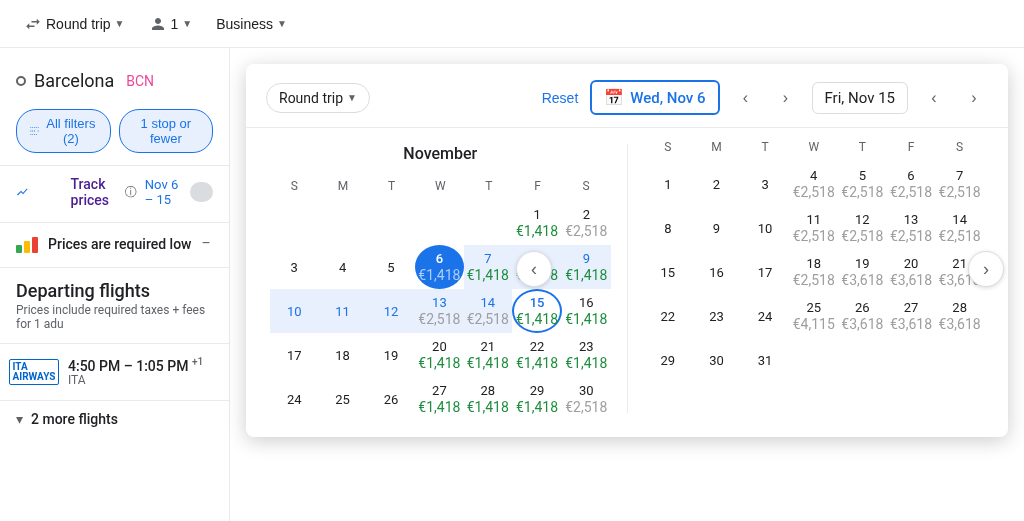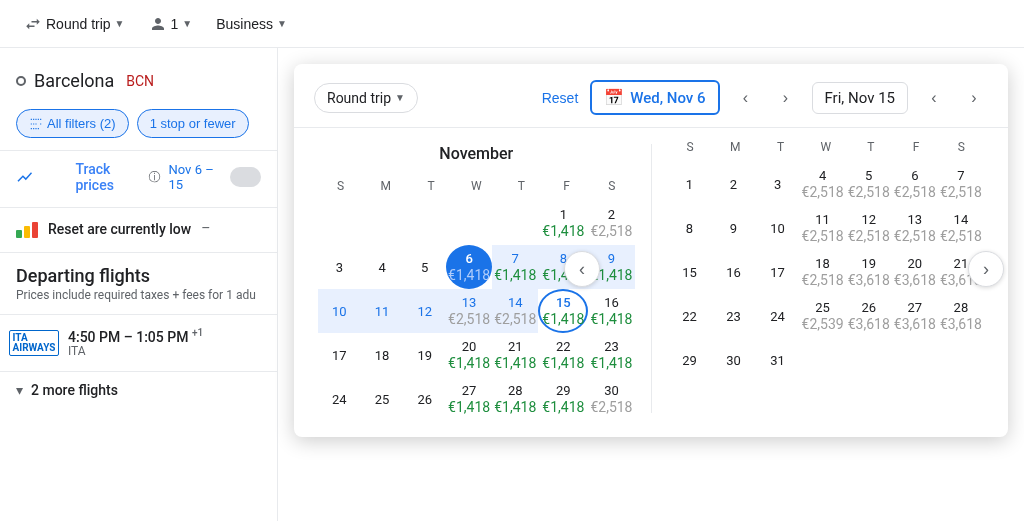--- a/index.html
+++ b/index.html
@@ -6,31 +6,31 @@
     body { font-family: 'Google Sans', Roboto, Arial, sans-serif; background: #fff; font-size: 14px; color: #202124; overflow: hidden; width: 1024px; height: 521px; }
 
     
     .top-bar { display: flex; align-items: center; gap: 8px; padding: 8px 16px; border-bottom: 1px solid #e8eaed; height: 48px; }
     .top-bar-btn { display: flex; align-items: center; gap: 4px; padding: 4px 8px; border-radius: 20px; cursor: pointer; font-size: 14px; color: #202124; background: none; border: none; }
     .top-bar-btn svg { width: 18px; height: 18px; fill: #5f6368; }
     .chevron-down { font-size: 10px; color: #5f6368; }
 
     
     .layout { display: flex; height: 473px; }
-    .sidebar { width: 278px; border-right: 1px solid #e8eaed; padding: 12px 0; overflow: hidden; flex-shrink: 0; }
+    .sidebar { width: 230px; border-right: 1px solid #e8eaed; padding: 12px 0; overflow: hidden; flex-shrink: 0; }
     .sidebar-origin { display: flex; align-items: center; gap: 8px; padding: 10px 16px; font-size: 18px; }
     .sidebar-origin .circle { width: 10px; height: 10px; border-radius: 50%; border: 2px solid #5f6368; flex-shrink: 0; }
     .origin-text { font-size: 18px; color: #202124; }
-    .origin-code { font-size: 14px; color: #b91c1c; margin-left: 4px; }
+    .origin-code { font-size: 14px; color: #ec4899; margin-left: 4px; }
     .filters-row { display: flex; align-items: center; gap: 8px; padding: 8px 16px; }
     .filter-btn { display: flex; align-items: center; gap: 4px; padding: 6px 12px; border: 1px solid #dadce0; border-radius: 20px; font-size: 13px; cursor: pointer; background: none; color: #202124; }
     .filter-btn.active { background: #e8f0fe; border-color: #1a73e8; color: #1a73e8; }
     .filter-btn.pill { background: #e8f0fe; border-color: #1a73e8; color: #1a73e8; padding: 6px 12px; }
     .track-prices-row { display: flex; align-items: center; gap: 6px; padding: 10px 16px; border-top: 1px solid #e8eaed; margin-top: 4px; }
-    .track-label { font-size: 14px; color: #3b82f6; font-weight: 500; margin-left: 36px; }
+    .track-label { font-size: 14px; color: #4c1d95; font-weight: 500; margin-left: 36px; }
     .track-dates { font-size: 13px; color: #1a73e8; margin-left: 2px; }
     .track-info { font-size: 12px; color: #5f6368; }
     .toggle { width: 36px; height: 20px; background: #dadce0; border-radius: 10px; margin-left: auto; cursor: pointer; position: relative; }
     .prices-low-row { display: flex; align-items: flex-start; gap: 10px; padding: 12px 16px; border-top: 1px solid #e8eaed; margin-top: 4px; }
     .price-bar-icon { display: flex; gap: 2px; align-items: flex-end; margin-top: 2px; }
     .bar { width: 6px; border-radius: 1px; }
     .prices-low-text { font-size: 14px; color: #202124; font-weight: 500; line-height: 1.4; }
     .prices-low-dash { font-size: 14px; color: #5f6368; }
     .departing-section { padding: 12px 16px 4px; border-top: 1px solid #e8eaed; }
     .departing-title { font-size: 18px; font-weight: 500; color: #202124; margin-bottom: 2px; }
@@ -135,21 +135,21 @@
       <span class="track-dates">Nov 6 – 15</span>
       <div class="toggle"></div>
     </div>
 
     <div class="prices-low-row">
       <div class="price-bar-icon">
         <div class="bar" style="height:8px;background:#34a853;"></div>
         <div class="bar" style="height:12px;background:#fbbc04;"></div>
         <div class="bar" style="height:16px;background:#ea4335;"></div>
       </div>
-      <span class="prices-low-text">Reset are currently low</span>
+      <span class="prices-low-text">Prices are required low</span>
       <span class="prices-low-dash"> –</span>
     </div>
 
     <div class="departing-section">
       <div class="departing-title">Departing flights</div>
       <div class="departing-subtitle">Prices include required taxes + fees for 1 adu</div>
     </div>
 
     <div class="flight-row">
       <div class="airline-logo">
@@ -416,21 +416,21 @@
                 <div class="day-num">22</div>
               </div>
               <div class="day-cell">
                 <div class="day-num">23</div>
               </div>
               <div class="day-cell">
                 <div class="day-num">24</div>
               </div>
               <div class="day-cell">
                 <div class="day-num">25</div>
-                <div class="day-price high">€2,539</div>
+                <div class="day-price high">€4,115</div>
               </div>
               <div class="day-cell">
                 <div class="day-num">26</div>
                 <div class="day-price high">€3,618</div>
               </div>
               <div class="day-cell">
                 <div class="day-num">27</div>
                 <div class="day-price high">€3,618</div>
               </div>
               <div class="day-cell">

